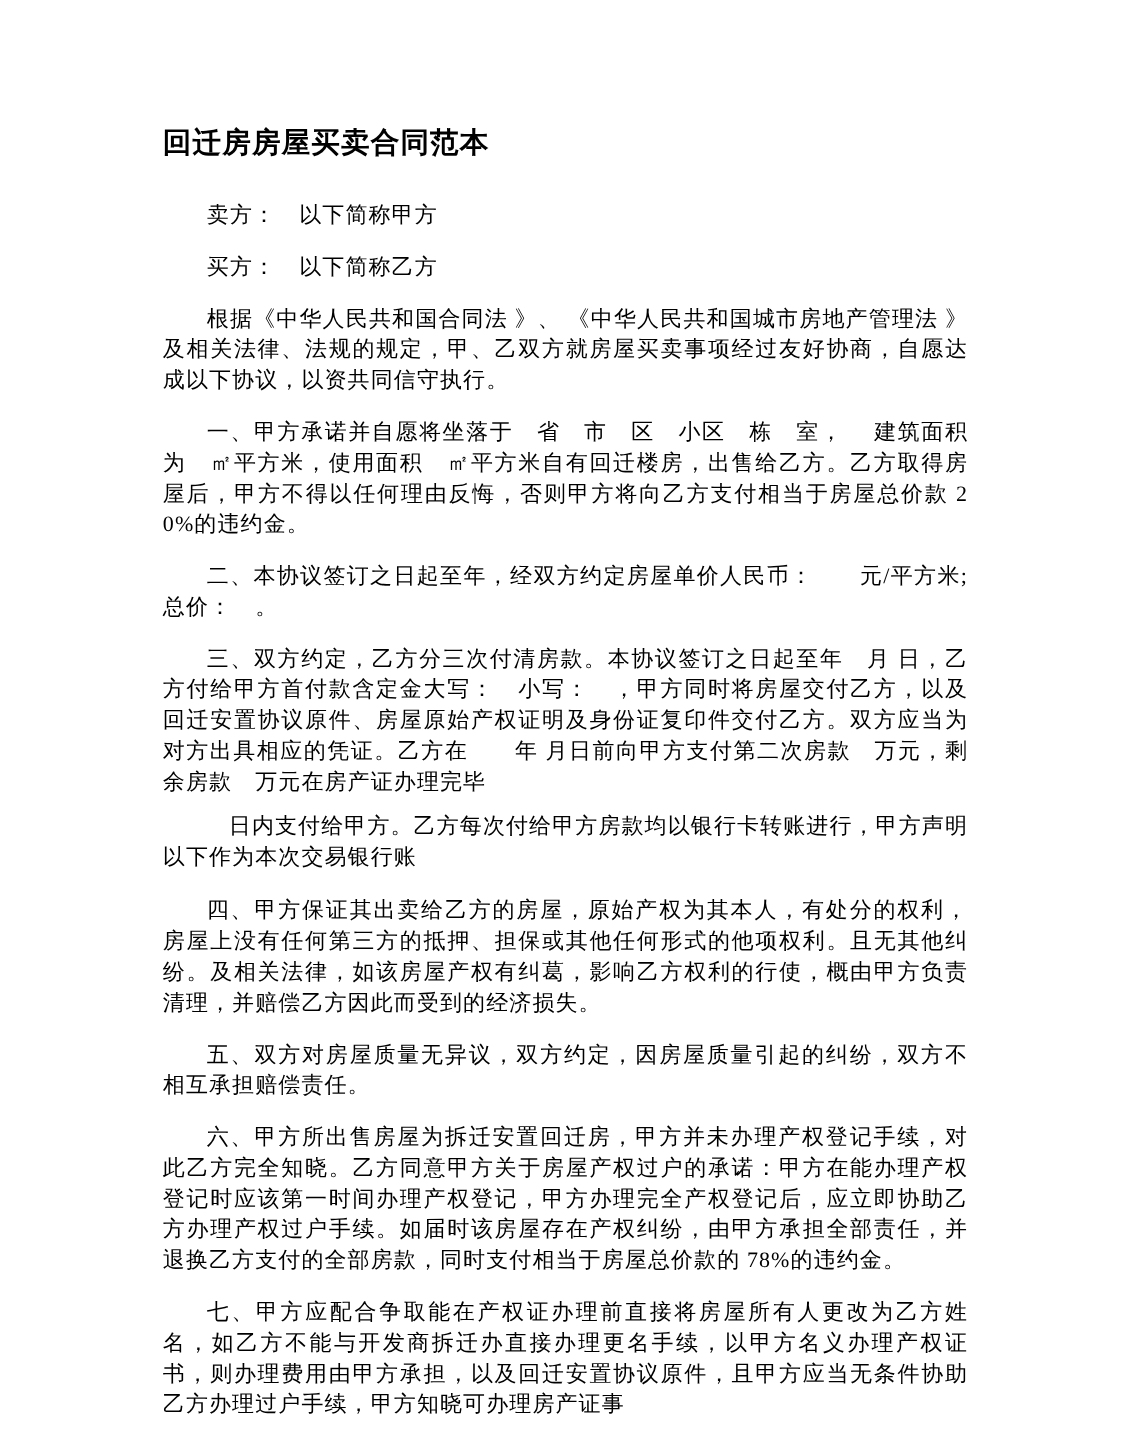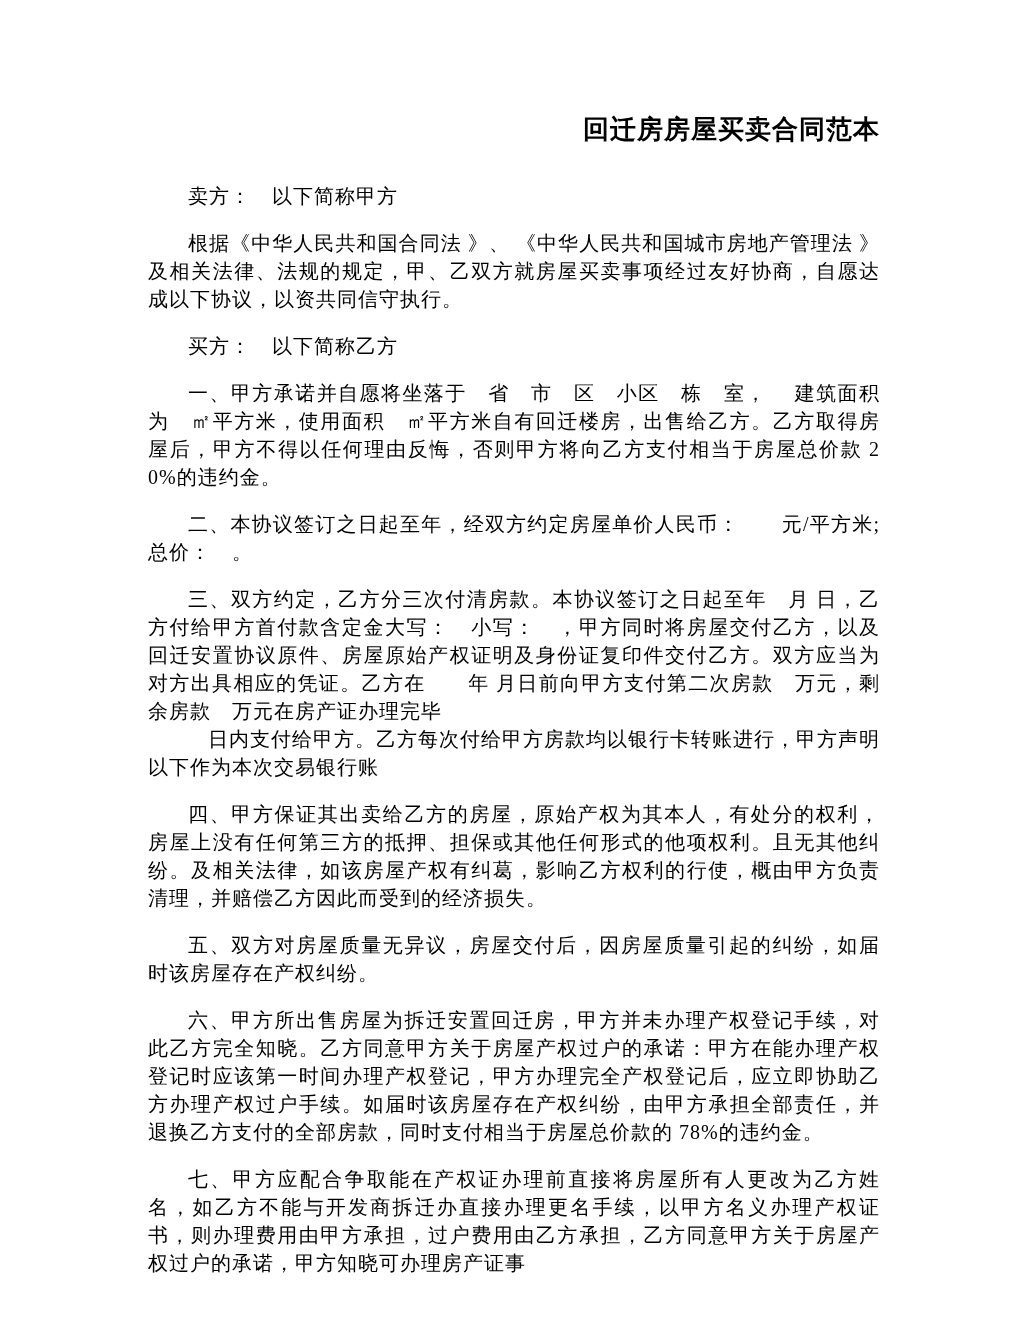--- a/index.html
+++ b/index.html
@@ -21,63 +21,63 @@
     position: absolute;
     top: 114px;
     left: 148px;
     width: 732px;
   }
   .doc-title {
     margin: 0 0 36px 0;
     font-size: 26px;
     line-height: 32px;
     font-weight: bold;
-    text-align: right;
+    text-align: left;
     letter-spacing: 1px;
   }
   p.para {
     margin: 0 0 19px 0;
     font-size: 20px;
     line-height: 28px;
     letter-spacing: 1px;
     text-indent: 2em;
     text-align: justify;
     text-justify: inter-ideograph;
     word-break: break-all;
   }
   
-  p.para.tight { margin-bottom: 0; }
+  p.para.tight { margin-bottom: 14px; }
   
-  p.para.cont3 { text-indent: 3em; }
+  p.para.cont3 { text-indent: 3em; font-family: Liberation Mono, monospace; }
 </style>
 </head>
 <body>
 
 <div class="page">
   <div class="content">
 
     <h1 class="doc-title">回迁房房屋买卖合同范本</h1>
 
     <p class="para">卖方：　以下简称甲方</p>
 
+    <p class="para">买方：　以下简称乙方</p>
+
     <p class="para">根据《中华人民共和国合同法 》、 《中华人民共和国城市房地产管理法 》及相关法律、法规的规定，甲、乙双方就房屋买卖事项经过友好协商，自愿达成以下协议，以资共同信守执行。</p>
-
-    <p class="para">买方：　以下简称乙方</p>
 
     <p class="para">一、甲方承诺并自愿将坐落于　省　市　区　小区　栋　室，　 建筑面积为　㎡平方米，使用面积　㎡平方米自有回迁楼房，出售给乙方。乙方取得房屋后，甲方不得以任何理由反悔，否则甲方将向乙方支付相当于房屋总价款 20%的违约金。</p>
 
     <p class="para">二、本协议签订之日起至年，经双方约定房屋单价人民币：　　元/平方米;总价：　。</p>
 
     <p class="para tight">三、双方约定，乙方分三次付清房款。本协议签订之日起至年　月 日，乙方付给甲方首付款含定金大写：　小写：　，甲方同时将房屋交付乙方，以及回迁安置协议原件、房屋原始产权证明及身份证复印件交付乙方。双方应当为对方出具相应的凭证。乙方在　　年 月日前向甲方支付第二次房款　万元，剩余房款　万元在房产证办理完毕</p>
 
     <p class="para cont3">日内支付给甲方。乙方每次付给甲方房款均以银行卡转账进行，甲方声明以下作为本次交易银行账</p>
 
 
     <p class="para">四、甲方保证其出卖给乙方的房屋，原始产权为其本人，有处分的权利，房屋上没有任何第三方的抵押、担保或其他任何形式的他项权利。且无其他纠纷。及相关法律，如该房屋产权有纠葛，影响乙方权利的行使，概由甲方负责清理，并赔偿乙方因此而受到的经济损失。</p>
 
-    <p class="para">五、双方对房屋质量无异议，房屋交付后，因房屋质量引起的纠纷，如届时该房屋存在产权纠纷。</p>
+    <p class="para">五、双方对房屋质量无异议，双方约定，因房屋质量引起的纠纷，双方不相互承担赔偿责任。</p>
 
     <p class="para">六、甲方所出售房屋为拆迁安置回迁房，甲方并未办理产权登记手续，对此乙方完全知晓。乙方同意甲方关于房屋产权过户的承诺：甲方在能办理产权登记时应该第一时间办理产权登记，甲方办理完全产权登记后，应立即协助乙方办理产权过户手续。如届时该房屋存在产权纠纷，由甲方承担全部责任，并退换乙方支付的全部房款，同时支付相当于房屋总价款的 78%的违约金。</p>
 
-    <p class="para">七、甲方应配合争取能在产权证办理前直接将房屋所有人更改为乙方姓名，如乙方不能与开发商拆迁办直接办理更名手续，以甲方名义办理产权证书，则办理费用由甲方承担，过户费用由乙方承担，乙方同意甲方关于房屋产权过户的承诺，甲方知晓可办理房产证事</p>
+    <p class="para">七、甲方应配合争取能在产权证办理前直接将房屋所有人更改为乙方姓名，如乙方不能与开发商拆迁办直接办理更名手续，以甲方名义办理产权证书，则办理费用由甲方承担，以及回迁安置协议原件，且甲方应当无条件协助乙方办理过户手续，甲方知晓可办理房产证事</p>
 
   </div>
 </div>
 
 </body></html>

